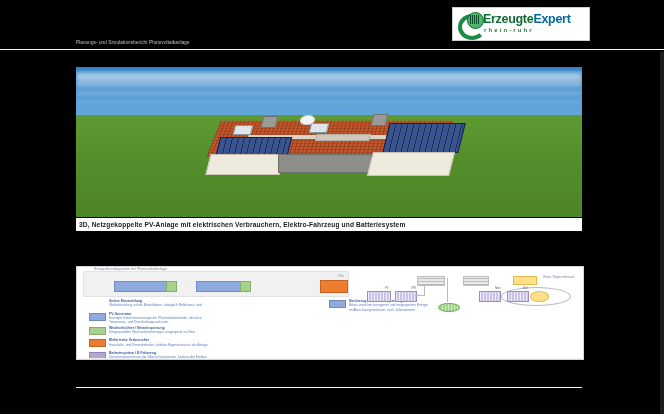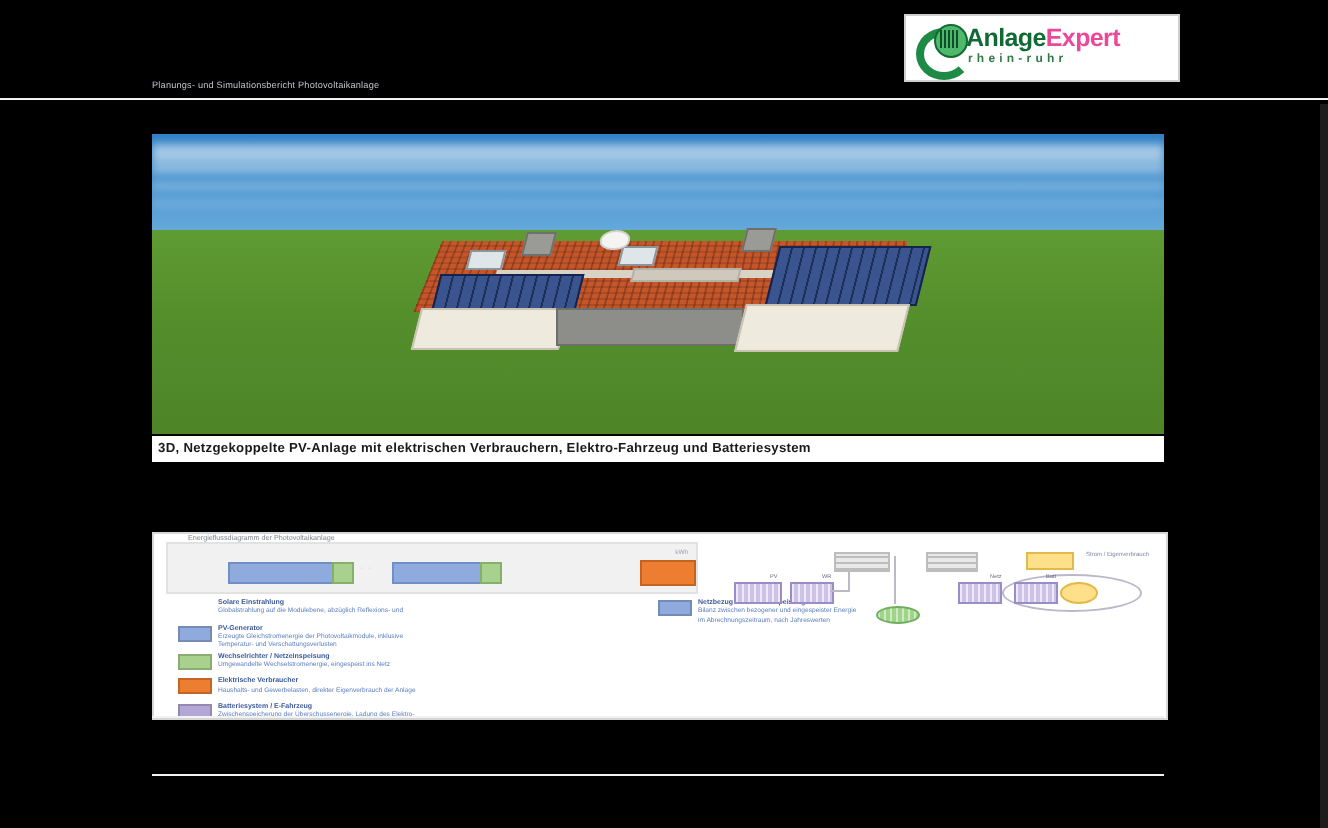--- a/index.html
+++ b/index.html
@@ -13,21 +13,21 @@
   .logo-mark{position:absolute;left:5px;top:4px;width:24px;height:22px;}
   .logo-c{position:absolute;left:0;top:2px;width:20px;height:18px;border:4px solid #1e8a46;
           border-radius:50%;border-right-color:transparent;}
   .logo-globe{position:absolute;left:9px;top:0px;width:15px;height:15px;border-radius:50%;
               background:#4fb86b;border:1px solid #0f6b33;}
   .logo-bars{position:absolute;left:12px;top:3px;width:9px;height:9px;
              background:repeating-linear-gradient(90deg,#0d4f2a 0 1px,transparent 1px 2px);}
   .logo-t1{position:absolute;left:30px;top:4px;font-size:12.5px;font-weight:bold;
            letter-spacing:-.3px;line-height:14px;}
   .logo-t1 .a{color:#0f6b33;}
-  .logo-t1 .b{color:#ec4899;text-align:center;}
+  .logo-t1 .b{color:#0369a1;text-align:center;}
   .logo-t2{position:absolute;left:31px;top:19px;font-size:6px;font-weight:bold;
            letter-spacing:2.1px;color:#2f7a45;}
 
   
   .hdr-rule{position:absolute;left:0;top:49px;width:664px;height:1px;background:#f2f2f2;}
   .hdr-text{position:absolute;left:76px;top:38px;width:300px;height:9px;
             font-size:4.6px;line-height:9px;color:#cfd6de;white-space:nowrap;
             letter-spacing:.1px;filter:blur(.25px);opacity:.92;}
 
   
@@ -131,21 +131,21 @@
 
 <div class="page">
 
   <div class="logo-box">
     <div class="logo-mark">
       <div class="logo-c"></div>
       <div class="logo-globe"></div>
       <div class="logo-bars"></div>
     </div>
     <div class="logo-t1">
-      <span class="a">Anlage</span><span class="b">Expert</span>
+      <span class="a">Erzeugte</span><span class="b">Expert</span>
     </div>
     <div class="logo-t2">rhein-ruhr</div>
   </div>
 
   <div class="hdr-text">Planungs- und Simulationsbericht Photovoltaikanlage</div>
   <div class="hdr-rule"></div>
 
   <div class="viewport">
     <div class="cloudband cb1"></div>
     <div class="cloudband cb2"></div>

